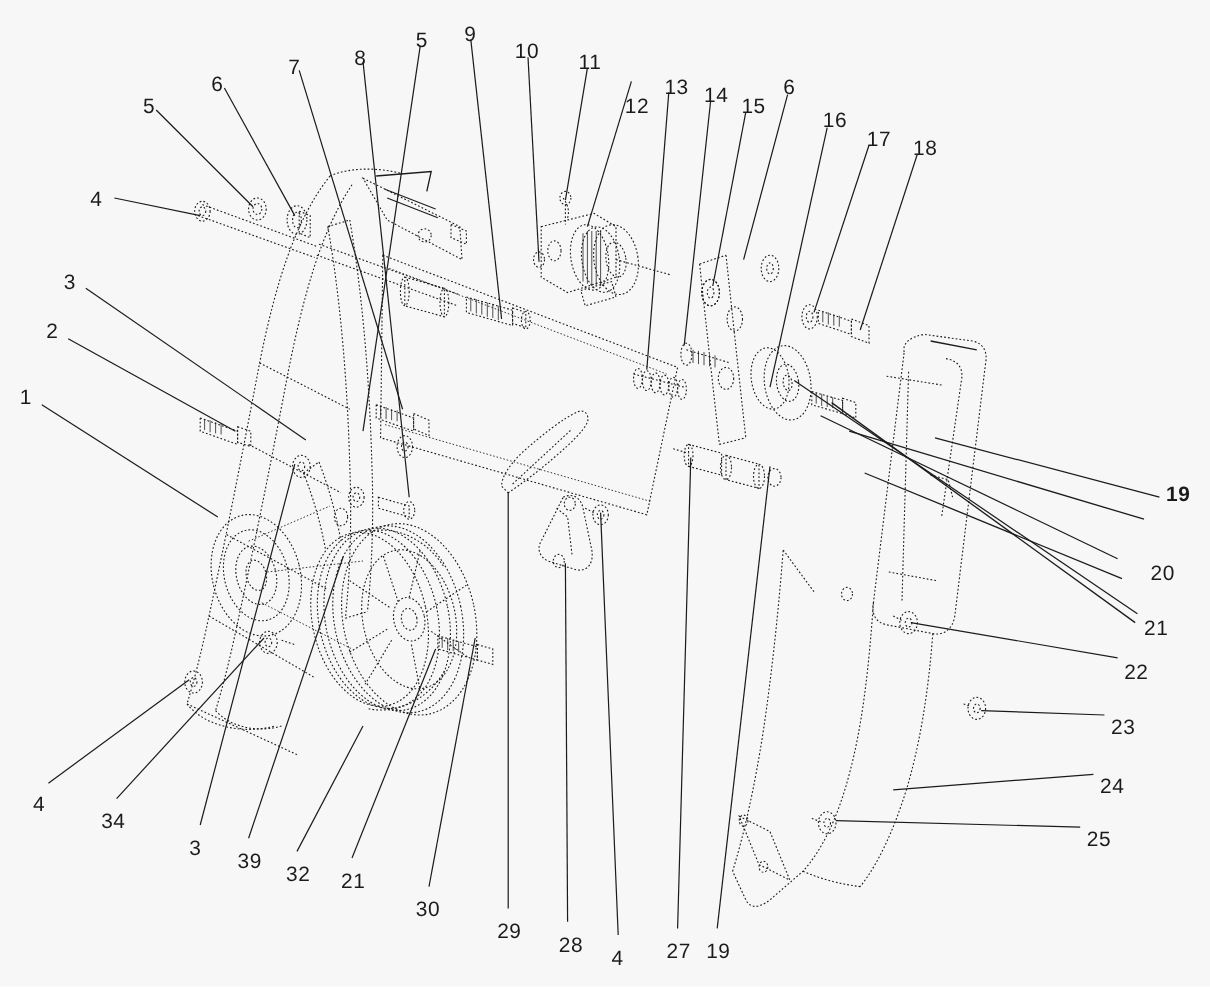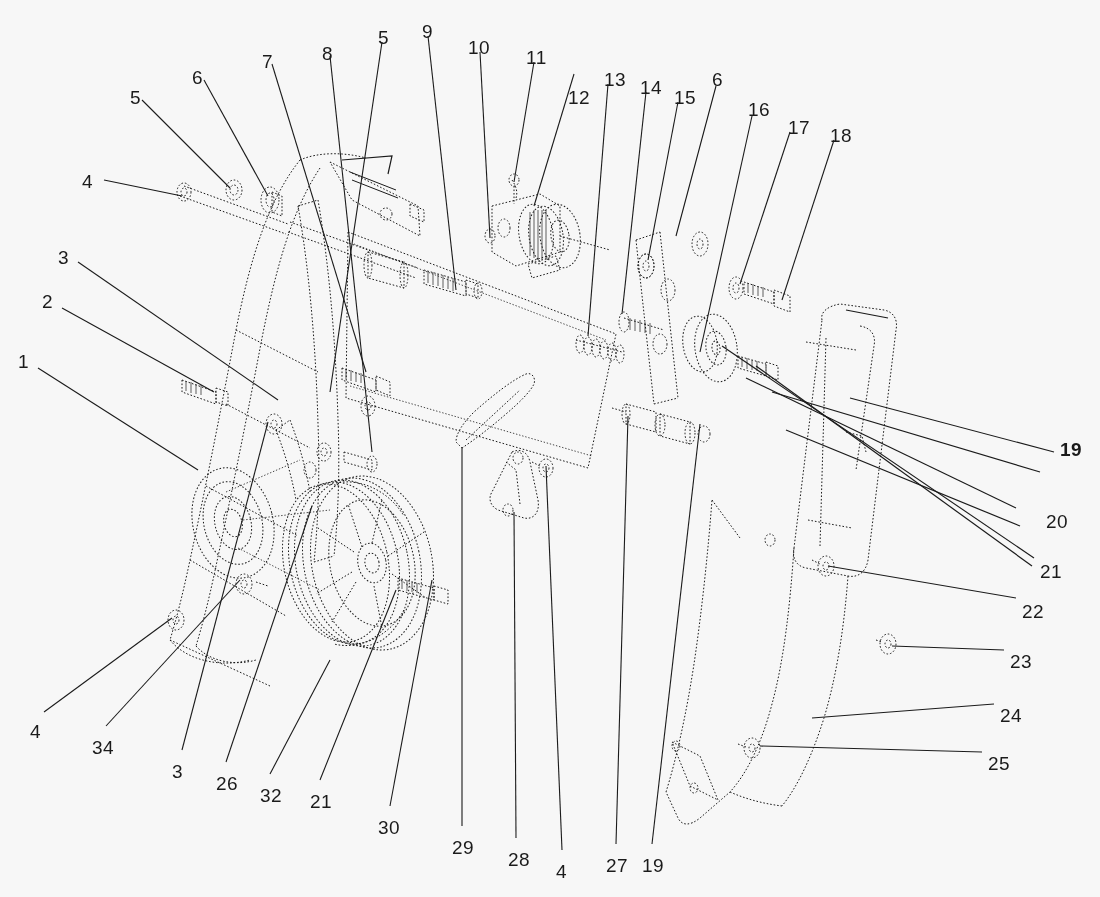--- a/index.html
+++ b/index.html
@@ -413,19 +413,19 @@
       <div class="callout" style="left: 1000px; top: 706px;">24</div>
       <div class="callout" style="left: 988px; top: 754px;">25</div>
       <div class="callout" style="left: 642px; top: 856px;">19</div>
       <div class="callout" style="left: 606px; top: 856px;">27</div>
       <div class="callout" style="left: 556px; top: 862px;">4</div>
       <div class="callout" style="left: 508px; top: 850px;">28</div>
       <div class="callout" style="left: 452px; top: 838px;">29</div>
       <div class="callout" style="left: 378px; top: 818px;">30</div>
       <div class="callout" style="left: 310px; top: 792px;">21</div>
       <div class="callout" style="left: 260px; top: 786px;">32</div>
-      <div class="callout" style="left: 216px; top: 774px;">26</div>
+      <div class="callout" style="left: 216px; top: 774px;">39</div>
       <div class="callout" style="left: 172px; top: 762px;">3</div>
       <div class="callout" style="left: 92px; top: 738px;">34</div>
       <div class="callout" style="left: 30px; top: 722px;">4</div>
     </div>
 
 </div>
 
 </body></html>

